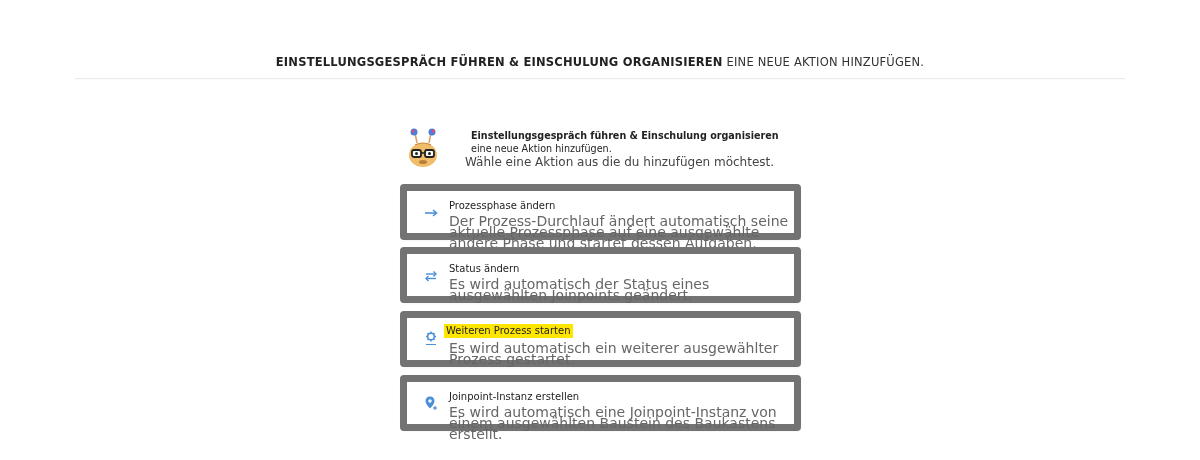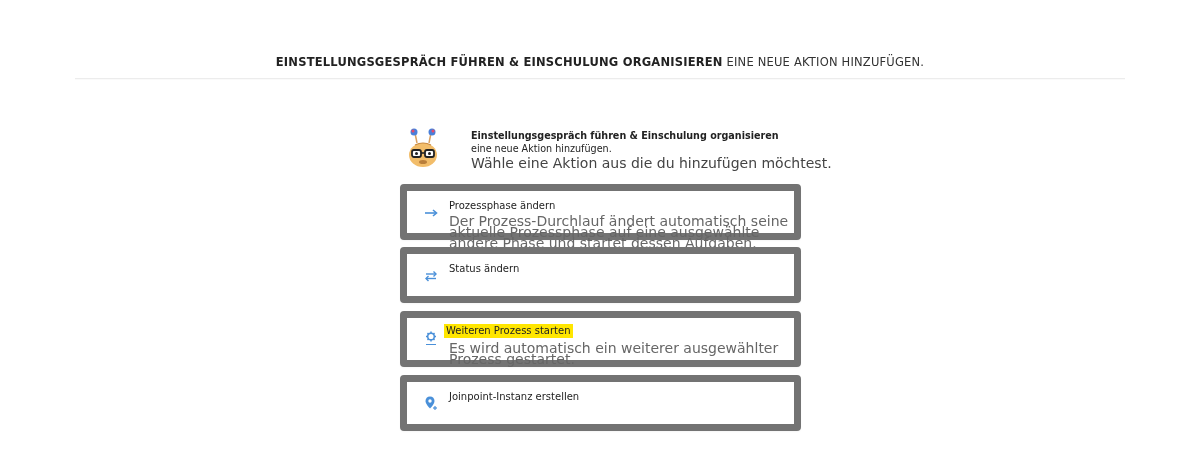--- a/index.html
+++ b/index.html
@@ -25,21 +25,21 @@
     }
     .mascot {
       position: absolute; left: 0; top: 0; width: 36px; height: 44px;
     }
     .intro-text {
       position: absolute; left: 66px; top: 4px; width: 320px;
       font-size: 9.6px; line-height: 13px; color: #222;
     }
     .intro-text .strong { font-weight: bold; }
     .intro-sub {
-      position: absolute; left: 66px; top: 30px; font-size: 14px; color: #444; white-space: nowrap; text-align: right;
+      position: absolute; left: 60px; top: 30px; font-size: 12px; color: #444; white-space: nowrap; text-align: right;
     }
 
     .card {
       position: absolute; left: 400px; width: 401px;
       background: #fff; border: 7px solid #737373; border-radius: 4px;
       box-shadow: 0 1px 2px rgba(0,0,0,0.04);
       cursor: pointer; box-sizing: border-box;
     }
     .card-icon {
       position: absolute; left: 16px; width: 16px; height: 16px;
@@ -98,20 +98,21 @@
 </div>
 
 <div class="card" style="top:247px;height:56px;">
   <svg class="card-icon" style="top:14px;" viewBox="0 0 16 16">
     <line x1="3" y1="6" x2="13" y2="6" stroke="#4a90d9" stroke-width="1.4"></line>
     <path d="M10.5 3.5 L13 6 L10.5 8.5" stroke="#4a90d9" stroke-width="1.4" fill="none"></path>
     <line x1="3" y1="10.5" x2="13" y2="10.5" stroke="#4a90d9" stroke-width="1.4"></line>
     <path d="M5.5 8 L3 10.5 L5.5 13" stroke="#4a90d9" stroke-width="1.4" fill="none"></path>
   </svg>
   <div class="card-title">Status ändern</div>
+  <div class="card-desc">Es wird automatisch der Status eines ausgewählten Joinpoints geändert.</div>
 </div>
 
 <div class="card" style="top:311px;height:56px;">
   <svg class="card-icon" style="top:12px;" viewBox="0 0 16 16">
     <circle cx="8" cy="6.5" r="3.3" fill="none" stroke="#4a90d9" stroke-width="1.5"></circle>
     <g stroke="#4a90d9" stroke-width="1.5">
       <line x1="8" y1="1.5" x2="8" y2="3"></line>
       <line x1="8" y1="10" x2="8" y2="11.5"></line>
       <line x1="3" y1="6.5" x2="4.5" y2="6.5"></line>
       <line x1="11.5" y1="6.5" x2="13" y2="6.5"></line>
@@ -127,13 +128,14 @@
 </div>
 
 <div class="card" style="top:375px;height:56px;">
   <svg class="card-icon" style="top:13px;" viewBox="0 0 16 16">
     <path d="M7 1.5 C4.2 1.5 2.5 3.5 2.5 6 C2.5 9 7 13.5 7 13.5 C7 13.5 11.5 9 11.5 6 C11.5 3.5 9.8 1.5 7 1.5 Z" fill="#4a90d9"></path>
     <circle cx="7" cy="6" r="1.7" fill="#fff"></circle>
     <line x1="12" y1="11" x2="12" y2="15" stroke="#4a90d9" stroke-width="1.2"></line>
     <line x1="10" y1="13" x2="14" y2="13" stroke="#4a90d9" stroke-width="1.2"></line>
   </svg>
   <div class="card-title">Joinpoint-Instanz erstellen</div>
+  <div class="card-desc">Es wird automatisch eine Joinpoint-Instanz von einem ausgewählten Baustein des Baukastens erstellt.</div>
 </div>
 
 </body></html>

